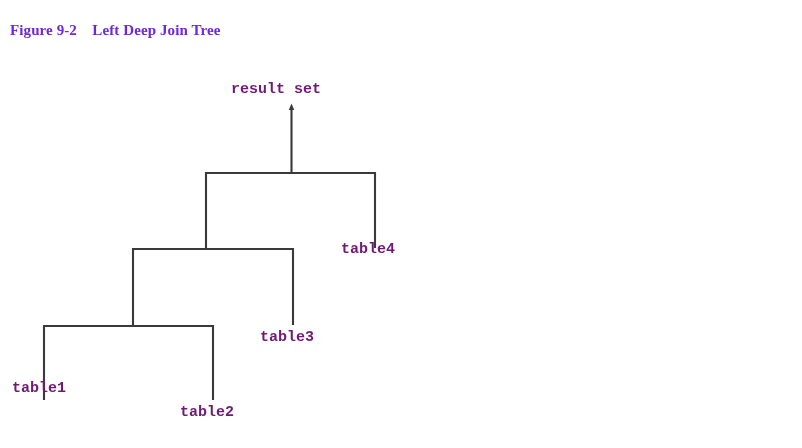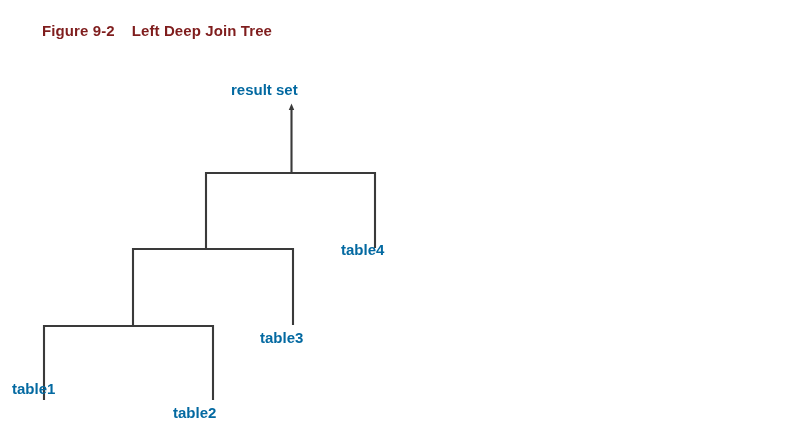--- a/index.html
+++ b/index.html
@@ -12,49 +12,48 @@
     width: 802px;
     height: 448px;
     background: #ffffff;
     overflow: hidden;
     font-family: "Liberation Sans", sans-serif;
   }
   #figure-title {
     position: absolute;
     left: 10px;
     top: 22px;
-    font-family: Liberation Sans, sans-serif;
+    font-family: Liberation Serif, serif;
     font-weight: bold;
     font-size: 15px;
-    color: #7f1d1d;
+    color: #6d28d9;
     white-space: pre;
     letter-spacing: 0.1px;
-    margin-left: 32px;
   }
   #tree-svg {
     position: absolute;
     left: 0;
     top: 0;
     width: 802px;
     height: 448px;
   }
   .node-label {
     position: absolute;
-    font-family: Liberation Sans, sans-serif;
+    font-family: Liberation Mono, monospace;
     font-weight: bold;
     font-size: 15px;
-    color: #0369a1;
+    color: #701a75;
     white-space: pre;
     letter-spacing: 0px;
   }
   #label-result-set { left: 231px; top: 81px; }
   #label-table4     { left: 341px; top: 241px; }
   #label-table3     { left: 260px; top: 329px; }
   #label-table1     { left: 12px;  top: 380px; }
-  #label-table2     { left: 173px; top: 404px; }
+  #label-table2     { left: 180px; top: 404px; }
 </style>
 </head>
 <body>
 
 <div id="page">
 
   <div id="figure-title">Figure 9-2    Left Deep Join Tree</div>
 
   <svg id="tree-svg" viewBox="0 0 802 448" xmlns="http://www.w3.org/2000/svg">
 

